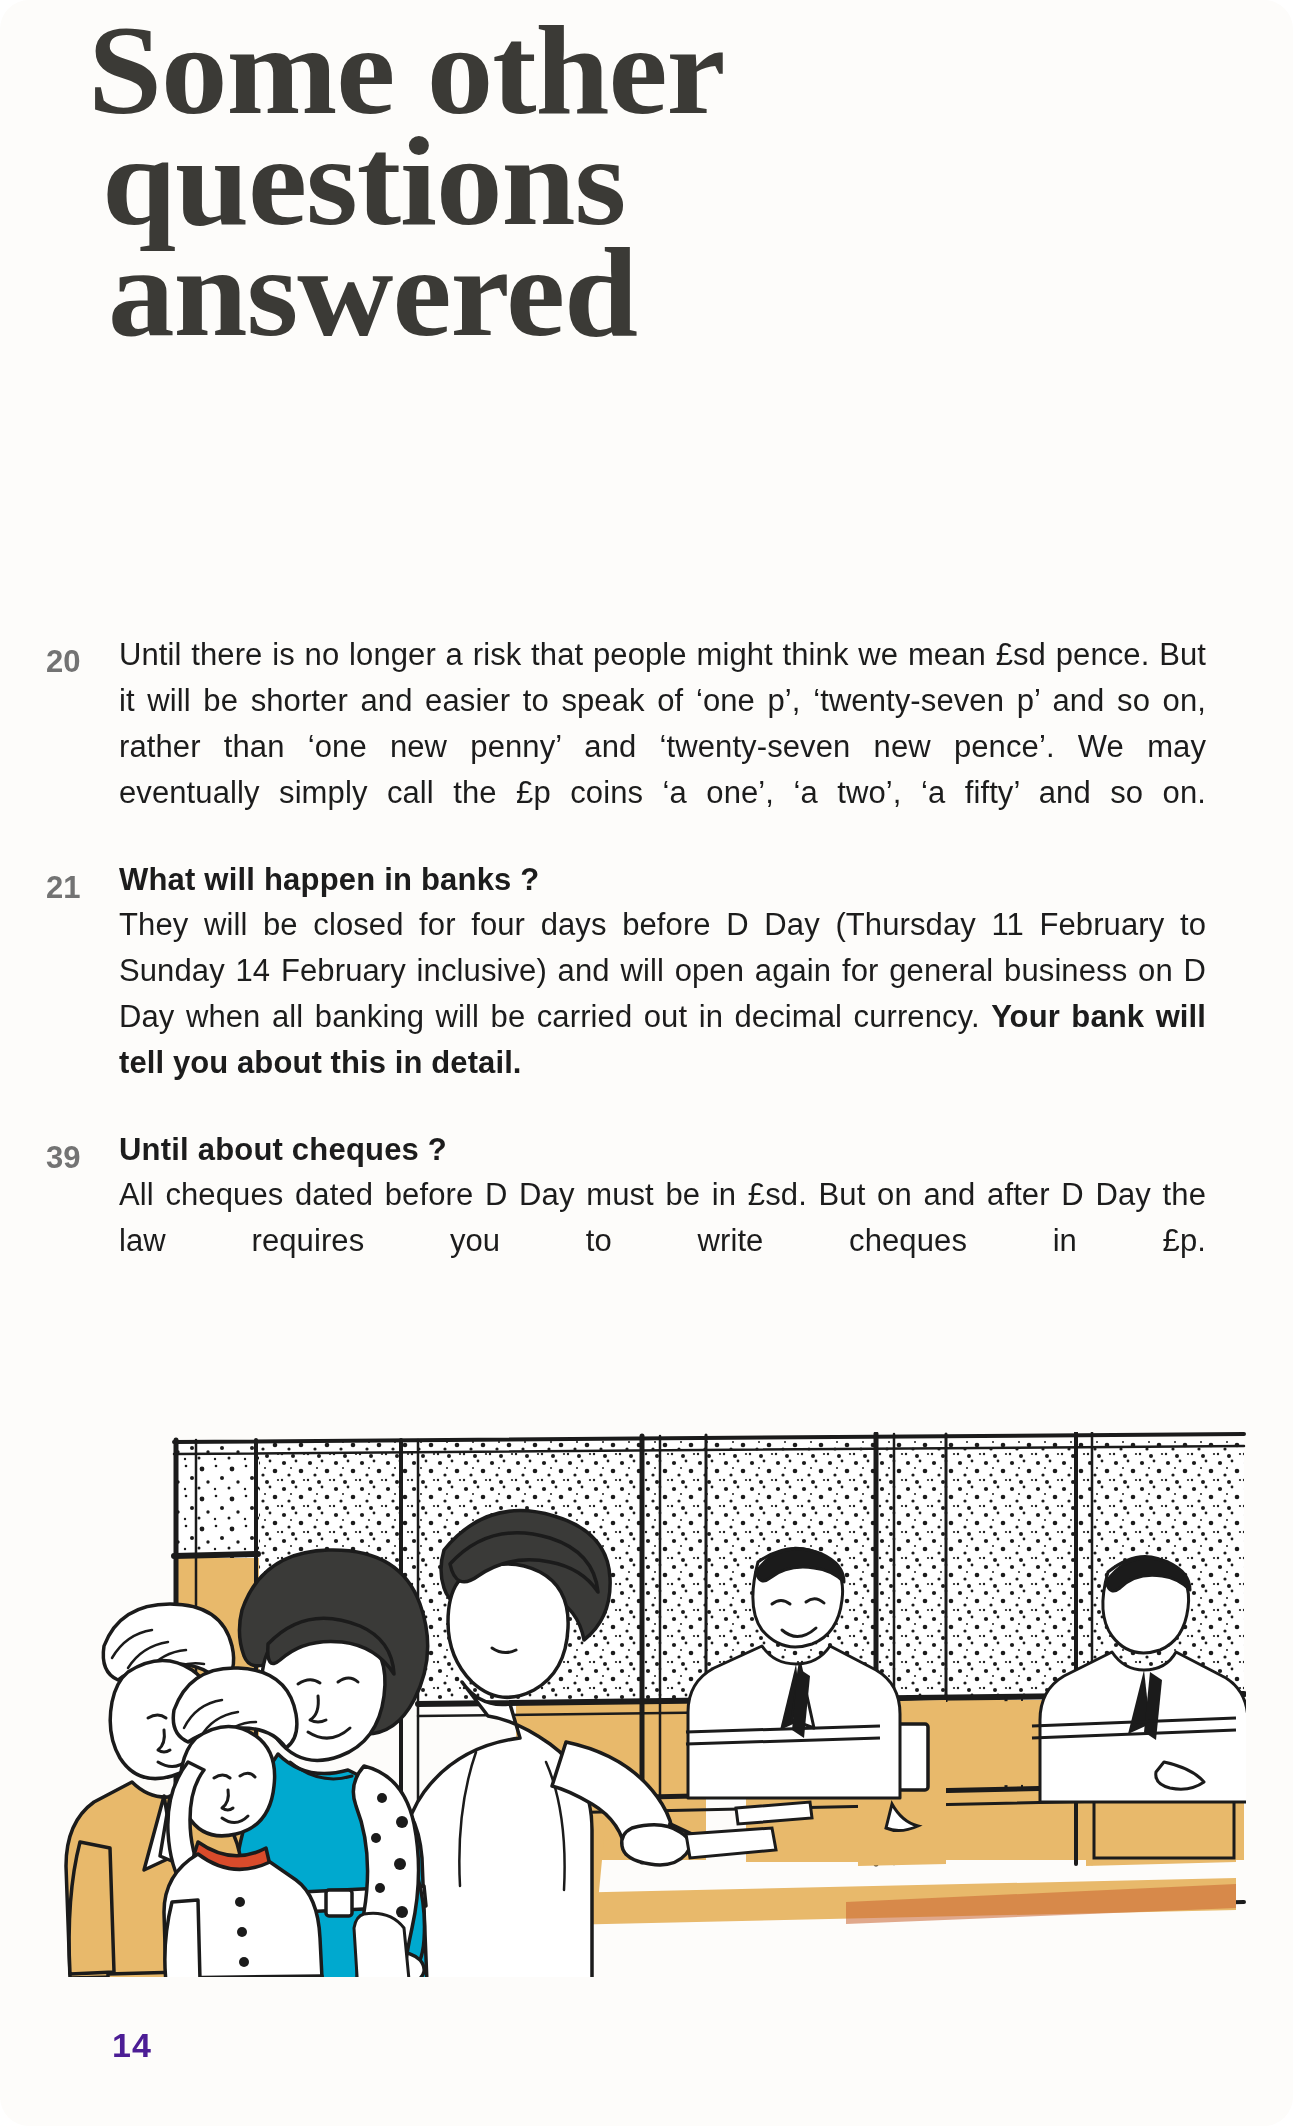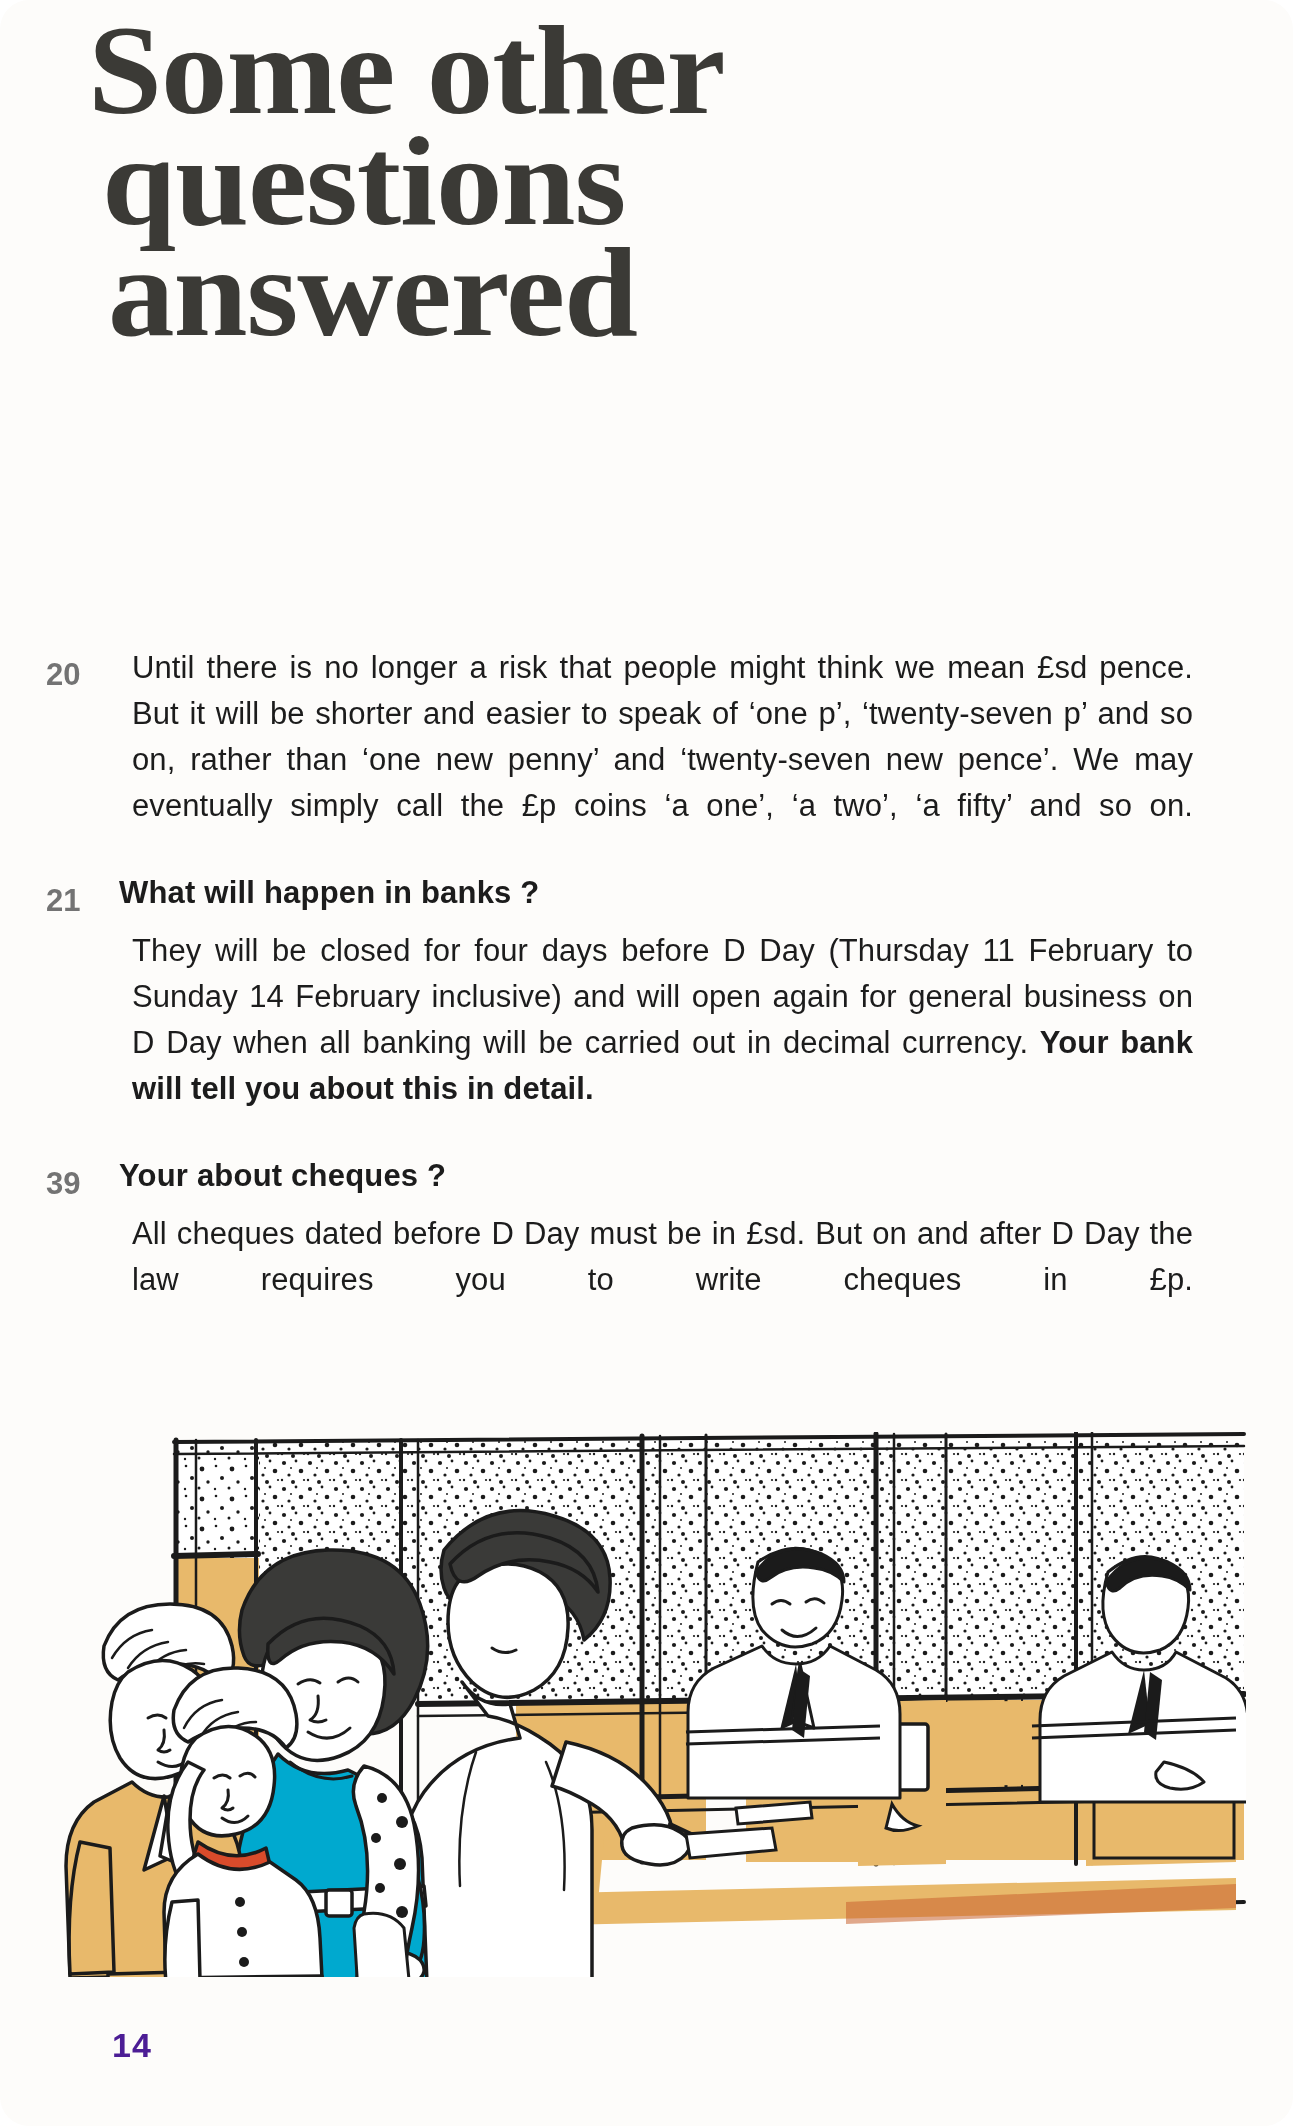--- a/index.html
+++ b/index.html
@@ -73,21 +73,21 @@
     color: #1c1c1c;
     letter-spacing: 0.2px;
     margin: 0 0 0 0;
   }
   .qa-answer {
     font-size: 31px;
     line-height: 46px;
     color: #1c1c1c;
     text-align: justify;
     text-align-last: left;
-    margin: 13px;
+    margin: 0;
     letter-spacing: 0.1px;
   }
   .qa-answer .strong { font-weight: bold; }
   .qa-answer.last-justify { text-align: justify; text-align-last: justify; }
 
   
   .illustration {
     position: absolute;
     left: 46px;
     top: 1432px;
@@ -131,21 +131,21 @@
       <div class="qa-number">21</div>
       <div class="qa-content">
         <div class="qa-question">What will happen in banks ?</div>
         <p class="qa-answer"><span>They will be closed for four days before D Day (Thursday 11 February to Sunday 14 February inclusive) and will open again for general business on D Day when all banking will be carried out in decimal currency. </span><span class="strong">Your bank will tell you about this in detail.</span></p>
       </div>
     </div>
 
     <div class="qa-item">
       <div class="qa-number">39</div>
       <div class="qa-content">
-        <div class="qa-question">Your about cheques ?</div>
+        <div class="qa-question">Until about cheques ?</div>
         <p class="qa-answer last-justify"><span>All cheques dated before D Day must be in £sd. But on and after D Day the law requires you to write cheques in £p.</span></p>
       </div>
     </div>
 
   </div>
 
   <div class="illustration">
     <svg viewBox="0 0 1200 545" xmlns="http://www.w3.org/2000/svg">
       <defs>
         <pattern id="speckle" width="26" height="26" patternUnits="userSpaceOnUse">

